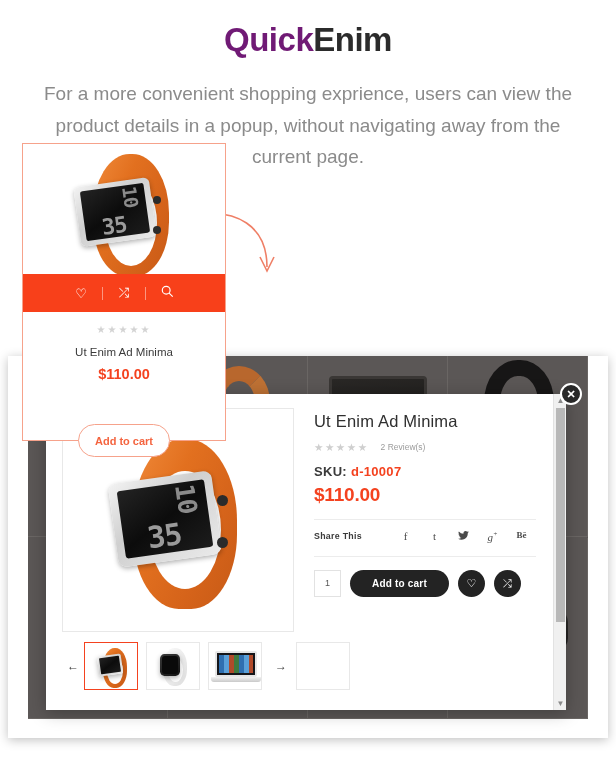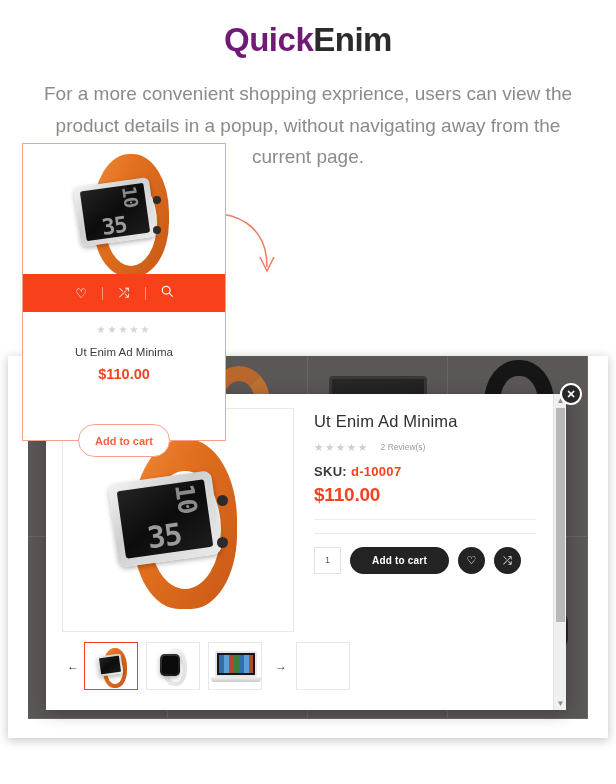--- a/index.html
+++ b/index.html
@@ -284,20 +284,34 @@
           <span>SKU:</span>
           <b>d-10007</b>
         </div>
 
         <div class="mv-price">$110.00</div>
 
 
 
         <div class="mv-hr"></div>
 
+        <div class="mv-share">
+          <span class="mv-share-lbl">Share This</span>
+          <span class="mv-social">
+            <span>f</span>
+            <span>t</span>
+            <span>
+              <svg width="11" height="9" viewBox="0 0 24 20">
+                  <path fill="#4a4a4a" d="M24 2.4a9.6 9.6 0 0 1-2.8.8A4.9 4.9 0 0 0 23.3.4a9.7 9.7 0 0 1-3.1 1.2A4.9 4.9 0 0 0 11.9 6 13.9 13.9 0 0 1 1.7.9a4.9 4.9 0 0 0 1.5 6.5A4.8 4.8 0 0 1 1 6.8a4.9 4.9 0 0 0 3.9 4.8 4.9 4.9 0 0 1-2.2.1 4.9 4.9 0 0 0 4.6 3.4A9.9 9.9 0 0 1 0 17.1 13.9 13.9 0 0 0 21.5 5.4c0-.2 0-.4 0-.6A9.9 9.9 0 0 0 24 2.4z"></path>
+                </svg>
+            </span>
+            <span style="font-style:italic;"><span>g</span><sup style="font-size:7px;">+</sup></span>
+            <span style="font-weight:bold;font-size:9px;">Bē</span>
+          </span>
+        </div>
 
         <div class="mv-hr"></div>
 
         <div class="mv-cartrow">
           <div class="qty">1</div>
           <div class="btn-atc">Add to cart</div>
           <div class="circ">♡</div>
           <div class="circ">⤮</div>
         </div>
       </div>

